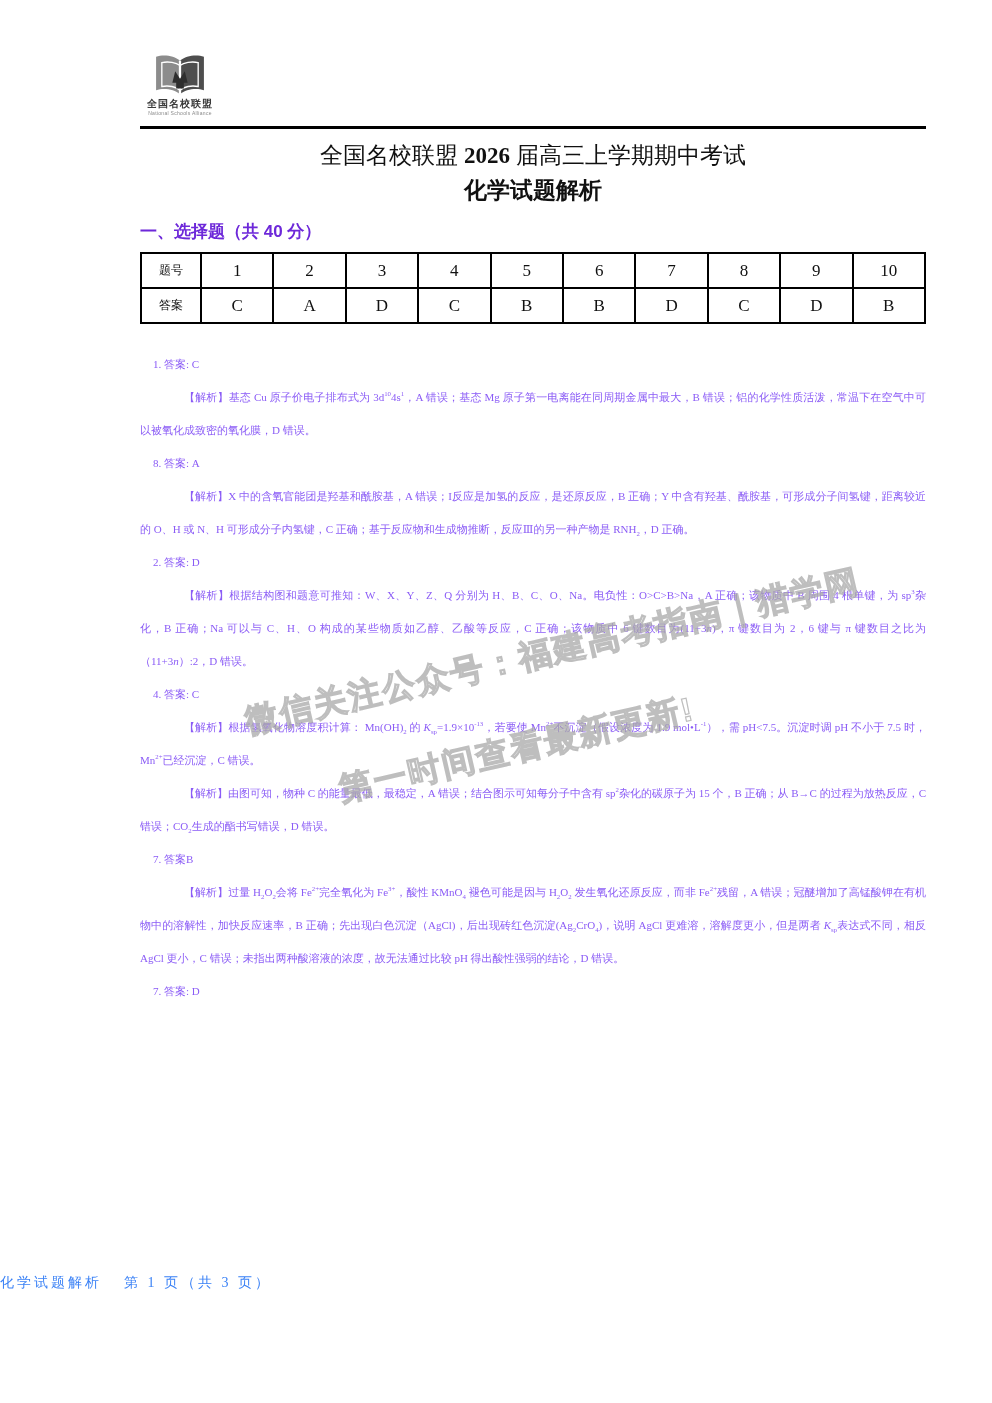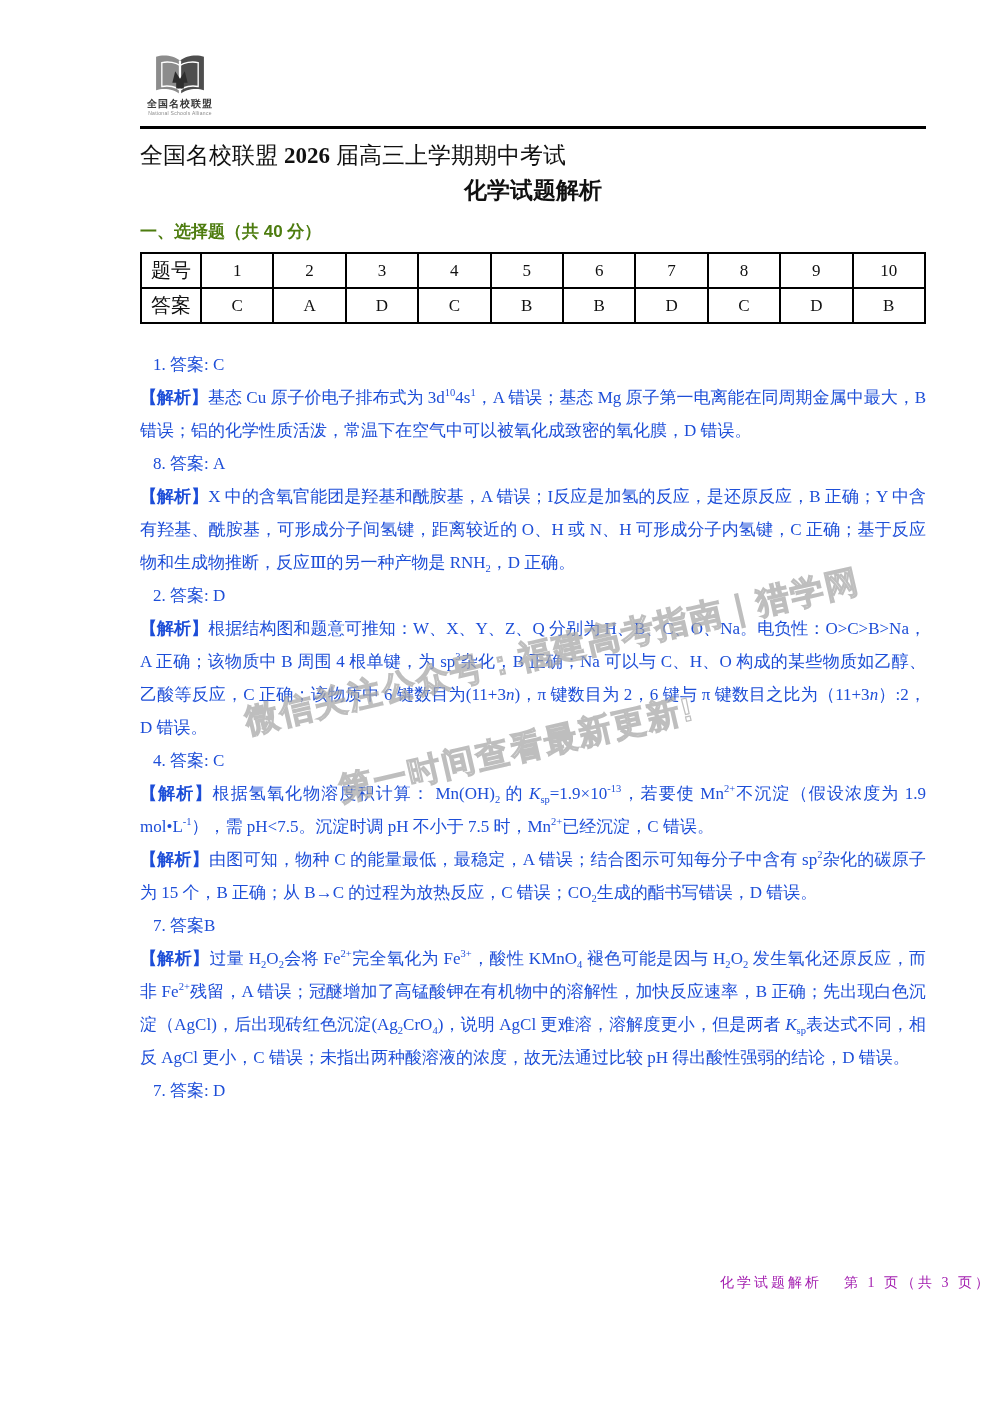--- a/index.html
+++ b/index.html
@@ -14,58 +14,58 @@
   .content{position:absolute;inset:0;z-index:2;padding:54px 66px 0 140px;box-sizing:border-box;}
 
   
   .logo-block{height:68px;width:80px;text-align:center;}
   .logo-book{display:block;margin:0 auto;}
   .logo-name{font-family:"Liberation Sans","DejaVu Sans",sans-serif;font-weight:bold;font-size:10px;letter-spacing:1px;line-height:12px;color:#3a3a3a;}
   .logo-name-en{font-family:"Liberation Sans","DejaVu Sans",sans-serif;font-size:5px;color:#8a8a8a;line-height:7px;letter-spacing:.3px;}
 
   .header-rule{margin-top:4px;height:3px;background:#000;}
 
-  .doc-title{margin-top:12px;text-align:left;font-size:23px;line-height:30px;color:#111;}
+  .doc-title{margin-top:12px;text-align:center;font-size:23px;line-height:30px;color:#111;}
   .doc-title .year{font-weight:bold;margin:0 6px;}
   .doc-subtitle{margin-top:4px;text-align:center;font-family:"Liberation Sans","DejaVu Sans",sans-serif;font-weight:bold;font-size:23px;line-height:30px;color:#111;}
 
-  .section-heading{margin-top:16px;font-family:"Liberation Sans","DejaVu Sans",sans-serif;font-weight:bold;font-size:17px;line-height:22px;color:#4d7c0f;}
+  .section-heading{margin-top:16px;font-family:"Liberation Sans","DejaVu Sans",sans-serif;font-weight:bold;font-size:17px;line-height:22px;color:#6d28d9;}
 
   table.answer-table{margin-top:9px;width:100%;border-collapse:collapse;table-layout:fixed;}
   table.answer-table td{
     border:2px solid #000;height:33px;text-align:center;vertical-align:middle;
     font-size:17px;color:#111;padding:0;
   }
-  table.answer-table td.hdr{width:58px;font-size:20px;}
+  table.answer-table td.hdr{width:58px;font-size:12px;}
 
   .explanations{margin-top:24px;}
-  .explanations p{margin:0;font-size:17px;line-height:33px;text-align:justify;color:#1d4ed8;}
+  .explanations p{margin:0;font-size:11px;line-height:33px;text-align:justify;color:#8b5cf6;}
   .answer-line{padding-left:13px;text-align:left !important;}
-  .analysis-label{font-weight:bold;}
+  .analysis-label{font-weight:normal;margin-left:44px;}
   .explanations sup{font-size:0.62em;line-height:0;vertical-align:super;}
   .explanations sub{font-size:0.62em;line-height:0;vertical-align:sub;}
 
   
   .watermark{position:absolute;inset:0;z-index:3;pointer-events:none;}
   .wm-line{
     position:absolute;white-space:nowrap;
     font-family:"Liberation Sans","DejaVu Sans",sans-serif;font-weight:bold;
     font-size:33px;letter-spacing:2px;
     transform:rotate(-13deg);transform-origin:0 50%;
     color:rgba(178,178,178,0.5);
   }
   @supports (-webkit-text-stroke: 1px #999) {
     .wm-line{color:transparent;-webkit-text-stroke:1.2px rgba(168,168,168,0.75);}
   }
   .wm-1{left:246px;top:700px;}
   .wm-2{left:340px;top:768px;}
 
   .page-footer{
     position:absolute;left:0;right:0;top:1274px;z-index:2;
-    text-align:right;font-size:14px;letter-spacing:3px;color:#a21caf;
+    text-align:left;font-size:14px;letter-spacing:3px;color:#3b82f6;
   }
   .page-footer .footer-page{margin-left:22px;}
 </style>
 </head>
 <body>
 
 <div class="page">
 
   <div class="watermark">
     <span class="wm-line wm-1">微信关注公众号：福建高考指南｜猎学网</span>

